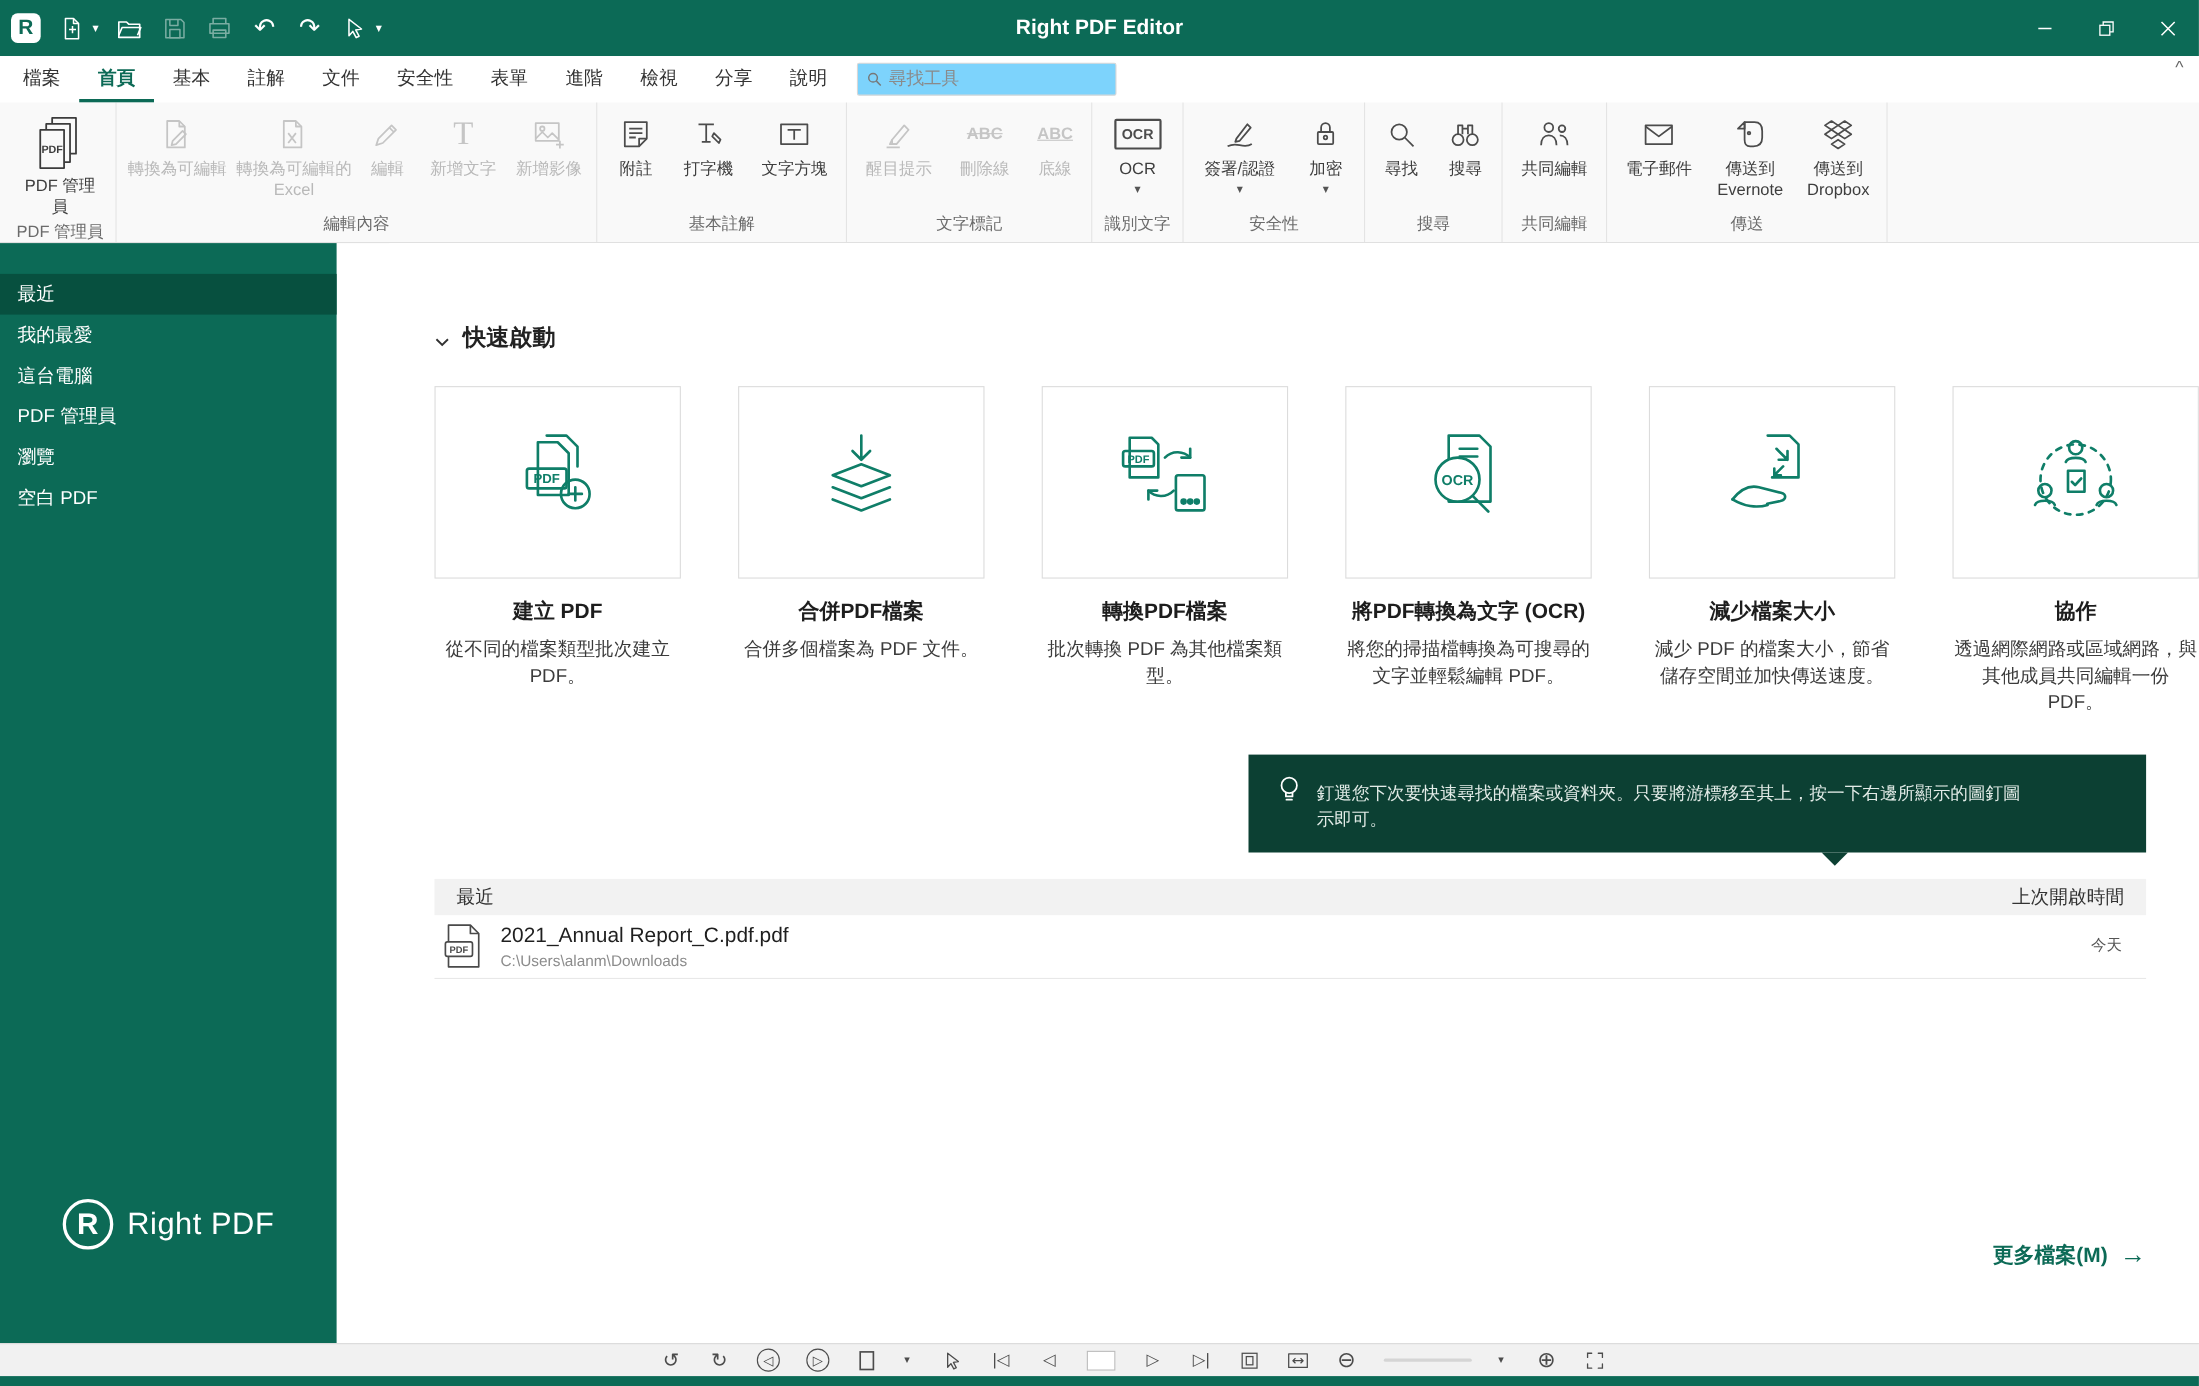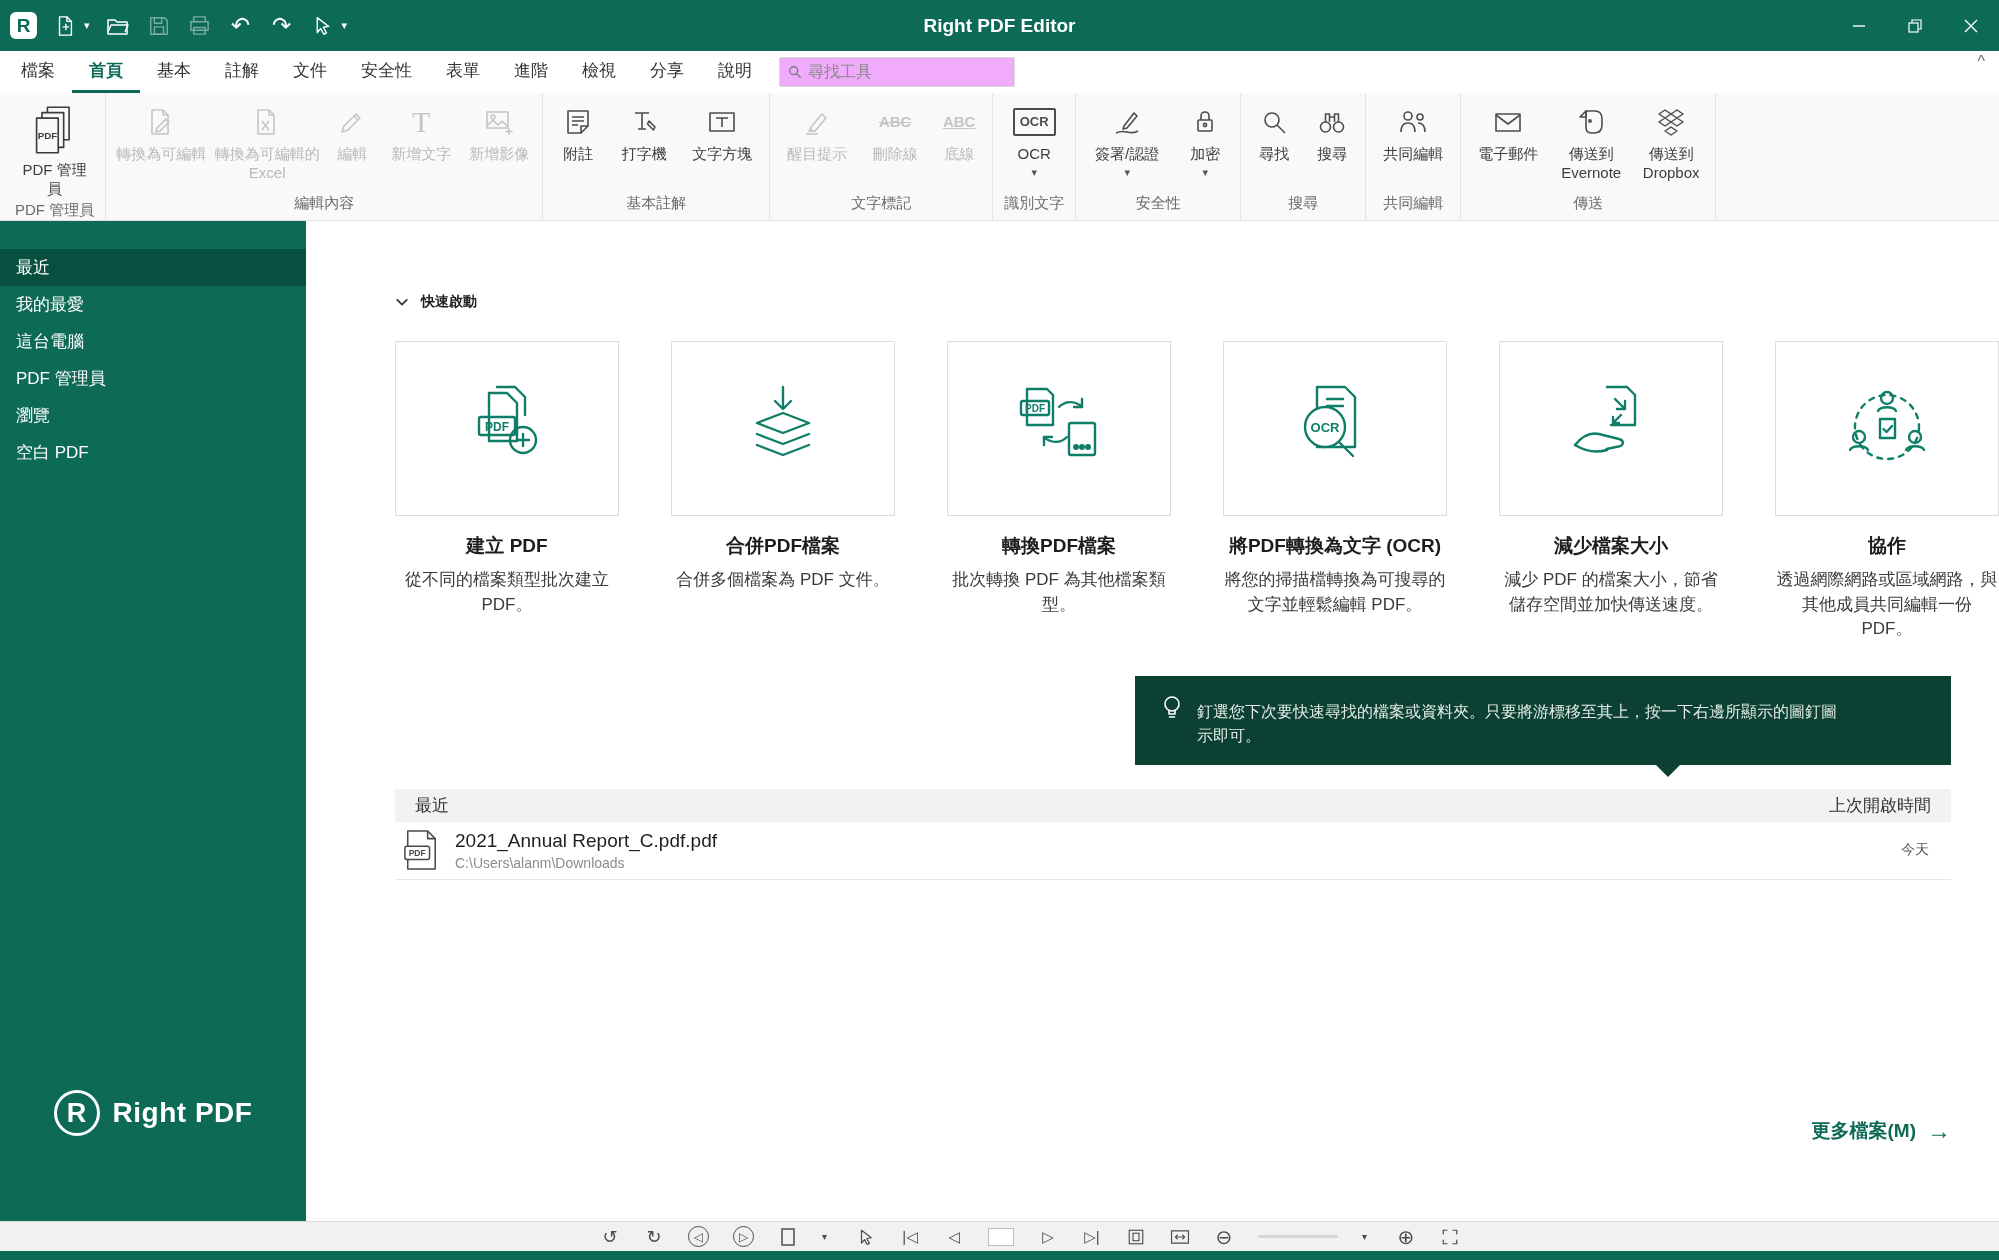--- a/index.html
+++ b/index.html
@@ -16,21 +16,21 @@
   .applogo { width:27px; height:27px; background:#fff; color:#0c6a56; border-radius:6px; font-weight:bold; font-size:19px; display:flex; align-items:center; justify-content:center; }
   .tb-caret { font-size:11px; margin-left:-9px; }
   .tb-title { position:absolute; left:50%; transform:translateX(-50%); font-size:19px; font-weight:600; }
   .tb-right { position:absolute; right:0; top:0; height:51px; display:flex; }
   .winbtn { width:56px; height:51px; display:flex; align-items:center; justify-content:center; cursor:pointer; }
 
   
   .tabrow { height:42px; background:#fff; display:flex; align-items:center; padding-left:4px; position:relative; flex:0 0 auto; }
   .tab { padding:0 17px; height:42px; line-height:40px; font-size:17px; color:#333; cursor:pointer; }
   .tab.active { color:#0c6a56; font-weight:bold; border-bottom:3px solid #0c6a56; }
-  .searchbox { margin-left:10px; width:236px; height:30px; border:1px solid #d7d7d7; border-radius:2px; background:#f0abfc; display:flex; align-items:center; padding:0 8px; gap:6px; }
+  .searchbox { margin-left:10px; width:236px; height:30px; border:1px solid #d7d7d7; border-radius:2px; background:#7dd3fc; display:flex; align-items:center; padding:0 8px; gap:6px; }
   .searchbox input { border:none; outline:none; flex:1; font-size:16px; color:#555; font-family:inherit; background:transparent; }
   .searchbox input::placeholder { color:#8a8a8a; }
   .ribbon-collapse { position:absolute; right:14px; top:2px; color:#666; font-size:16px; cursor:pointer; }
 
   
   .ribbon { height:128px; background:#f9f9f9; border-bottom:1px solid #e0e0e0; display:flex; align-items:stretch; padding-left:4px; flex:0 0 auto; }
   .rgroup { display:flex; flex-direction:column; border-right:1px solid #e4e4e4; padding:4px 5px 2px; }
   .rbtns { flex:1; display:flex; align-items:flex-start; justify-content:center; gap:2px; }
   .rglabel { text-align:center; font-size:15px; color:#6b6b6b; padding:2px 6px 5px; white-space:nowrap; }
   .rbtn { display:flex; flex-direction:column; align-items:center; gap:3px; padding-top:5px; color:#3e3e3e; font-size:15px; text-align:center; cursor:pointer; line-height:1.25; }
@@ -49,25 +49,25 @@
   
   .bodyrow { flex:1 1 auto; display:flex; overflow:hidden;gap:48px; }
 
   
   .sidebar { width:306px; background:#0c6a56; color:#fff; position:relative; flex:0 0 auto; }
   .side-list { margin-top:28px; }
   .side-item { height:37px; line-height:37px; padding-left:16px; font-size:17px; cursor:pointer; white-space:nowrap; }
   .side-item.active { background:#07503f; }
   .side-logo { position:absolute; bottom:85px; left:0; width:100%; display:flex; align-items:center; justify-content:center; gap:13px; }
   .logo-mark { width:46px; height:46px; border:3px solid #fff; border-radius:50%; display:flex; align-items:center; justify-content:center; font-weight:bold; font-size:27px; }
-  .logo-text { font-size:28px; font-weight:bold; letter-spacing:.5px; }
+  .logo-text { font-size:28px; font-weight:normal; letter-spacing:.5px; }
 
   
   .main { flex:1 1 auto; background:#fff; position:relative; padding:0 48px 0 41px; overflow:hidden; }
-  .qs-header { margin-top:72px; display:flex; align-items:center; gap:12px; font-size:14px; font-weight:bold; color:#222; cursor:pointer; }
+  .qs-header { margin-top:72px; display:flex; align-items:center; gap:12px; font-size:21px; font-weight:bold; color:#222; cursor:pointer; }
   .chev { width:14px; height:14px; display:inline-block; }
   .cards { margin-top:30px; display:flex; gap:52px; }
   .card { width:224px; display:flex; flex-direction:column; align-items:center; }
   .card-box { width:224px; height:175px; border:1px solid #dcdcdc; display:flex; align-items:center; justify-content:center; cursor:pointer; background:#fff; }
   .card-title { margin-top:17px; font-size:19px; font-weight:bold; color:#1d1d1d; white-space:nowrap; }
   .card-desc { margin-top:9px; font-size:17px; color:#3b3b3b; text-align:center; line-height:1.45; }
 
   
   .tooltip { margin-left:auto; margin-top:34px; width:816px; position:relative; background:#0c4033; color:#fff; padding:17px 26px 17px 62px; }
   .tt-bulb { position:absolute; left:24px; top:18px; color:#fff; }

